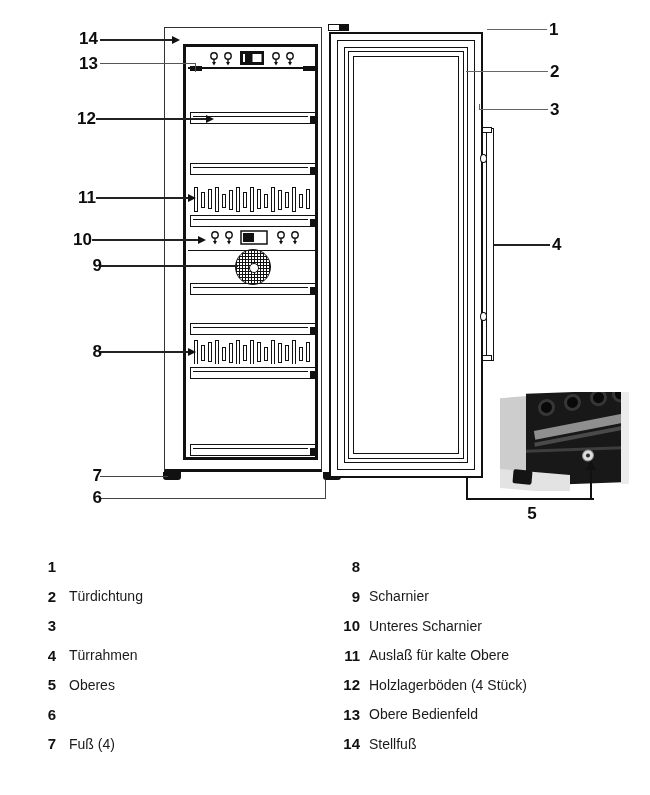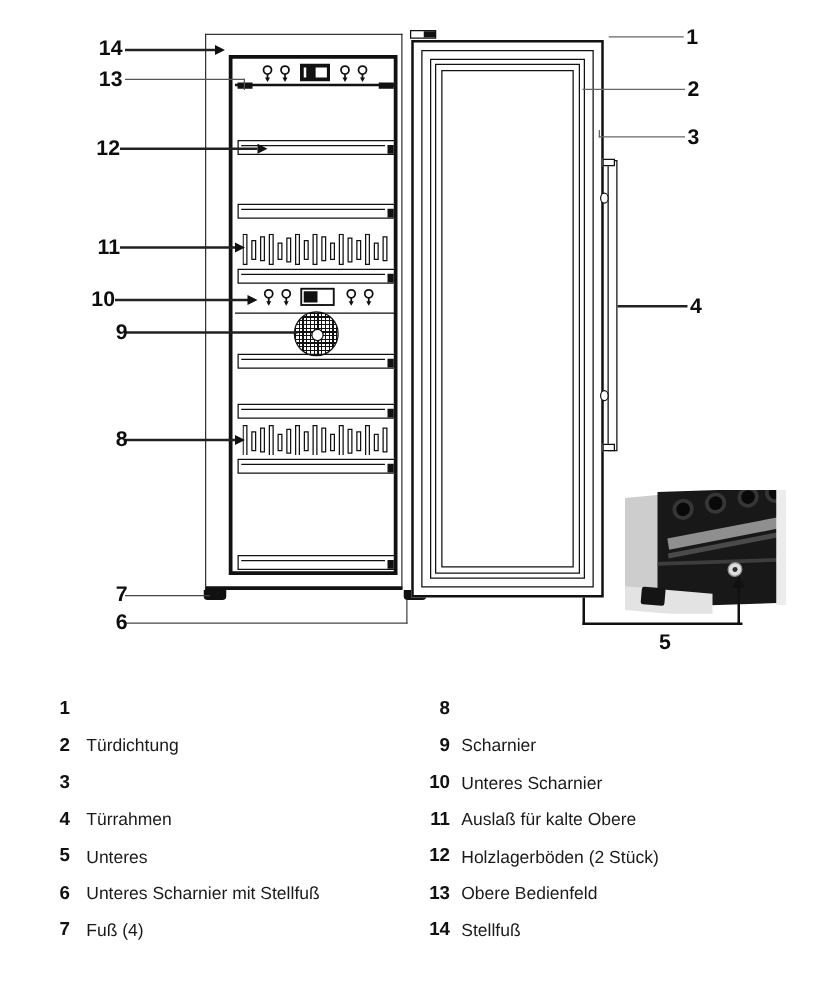--- a/index.html
+++ b/index.html
@@ -294,25 +294,24 @@
         </div>
       <div class="lrow">
           <span class="lnum">3</span>
         </div>
       <div class="lrow">
           <span class="lnum">4</span>
           <span class="ltxt">Türrahmen</span>
         </div>
       <div class="lrow">
           <span class="lnum">5</span>
-          <span class="ltxt">Unteres</span>
+          <span class="ltxt">Oberes</span>
         </div>
       <div class="lrow">
           <span class="lnum">6</span>
-          <span class="ltxt">Unteres Scharnier mit Stellfuß</span>
         </div>
       <div class="lrow">
           <span class="lnum">7</span>
           <span class="ltxt">Fuß (4)</span>
         </div>
     </div>
     <div class="lcol right">
       <div class="lrow">
           <span class="lnum">8</span>
         </div>
@@ -323,21 +322,21 @@
       <div class="lrow">
           <span class="lnum">10</span>
           <span class="ltxt">Unteres Scharnier</span>
         </div>
       <div class="lrow">
           <span class="lnum">11</span>
           <span class="ltxt">Auslaß für kalte Obere</span>
         </div>
       <div class="lrow">
           <span class="lnum">12</span>
-          <span class="ltxt">Holzlagerböden (2 Stück)</span>
+          <span class="ltxt">Holzlagerböden (4 Stück)</span>
         </div>
       <div class="lrow">
           <span class="lnum">13</span>
           <span class="ltxt">Obere Bedienfeld</span>
         </div>
       <div class="lrow">
           <span class="lnum">14</span>
           <span class="ltxt">Stellfuß</span>
         </div>
     </div>

